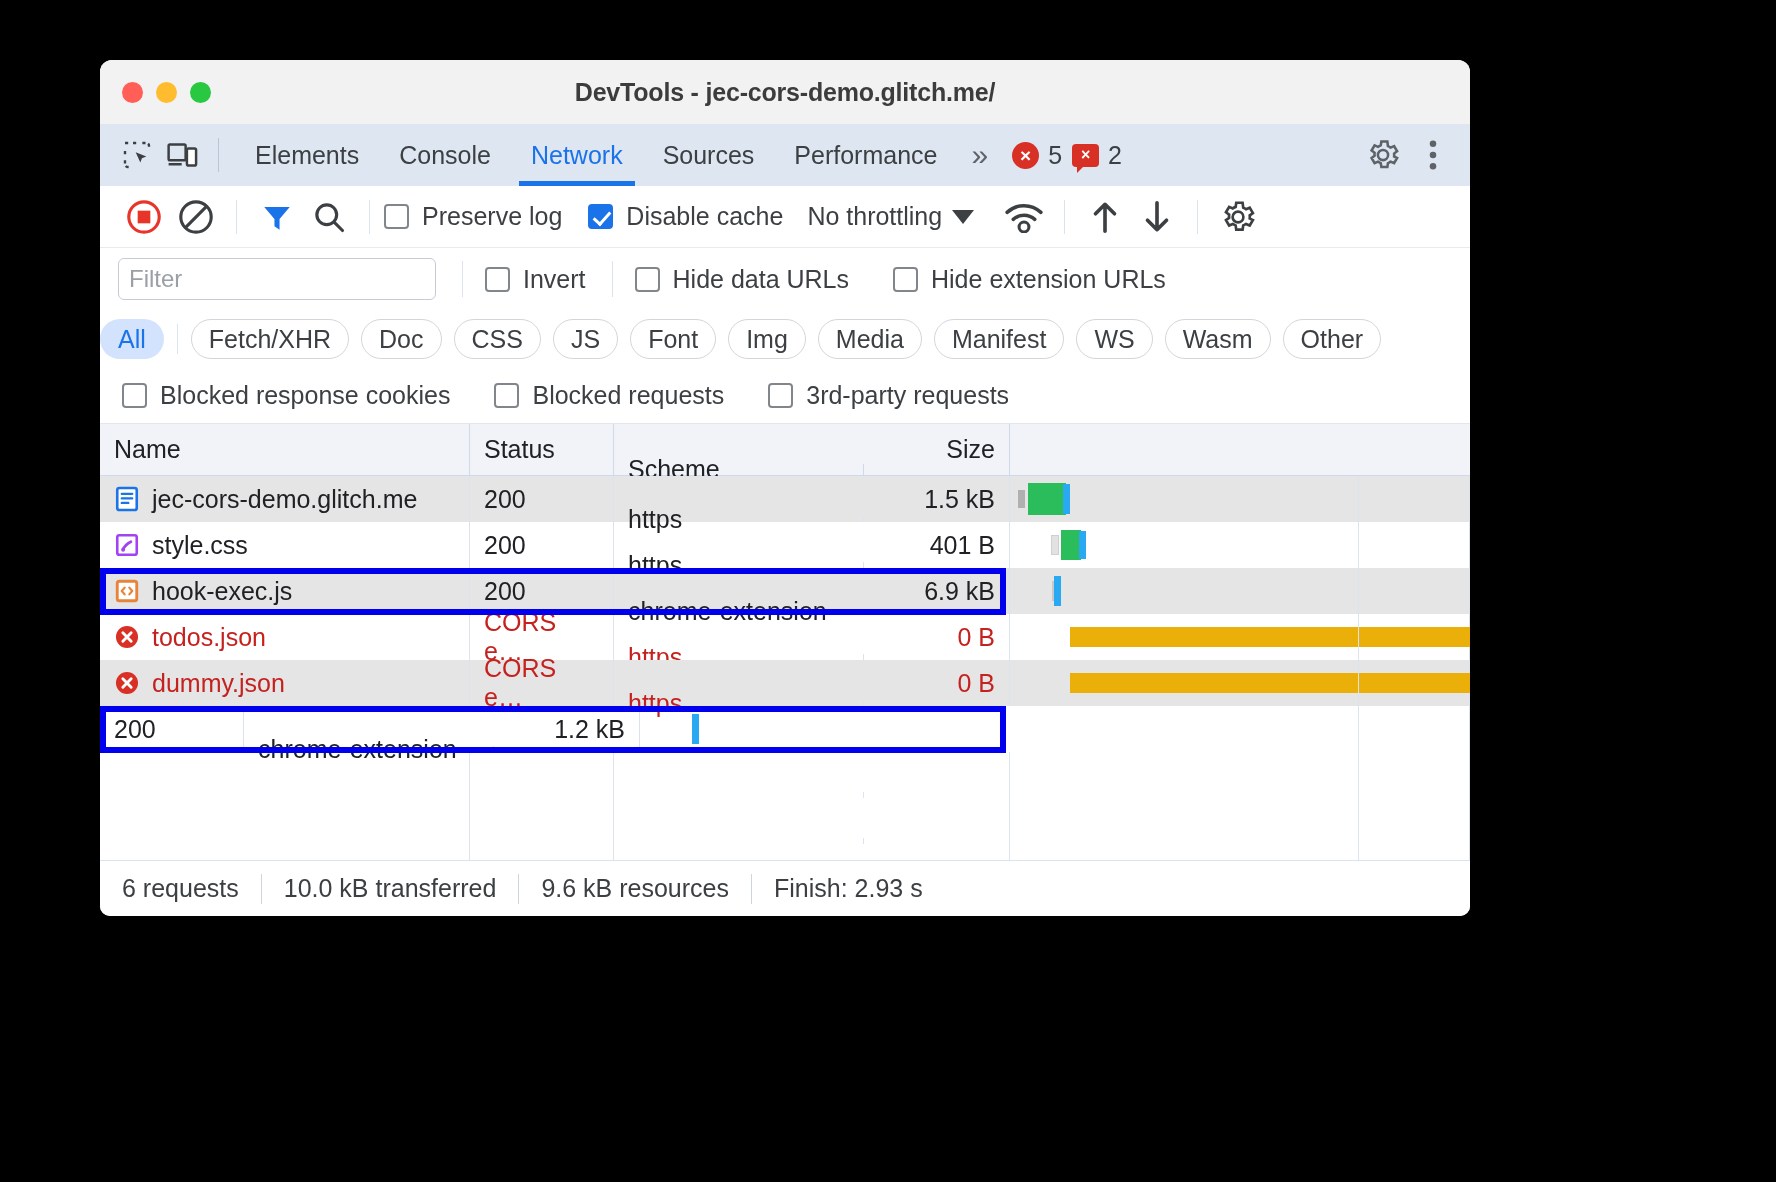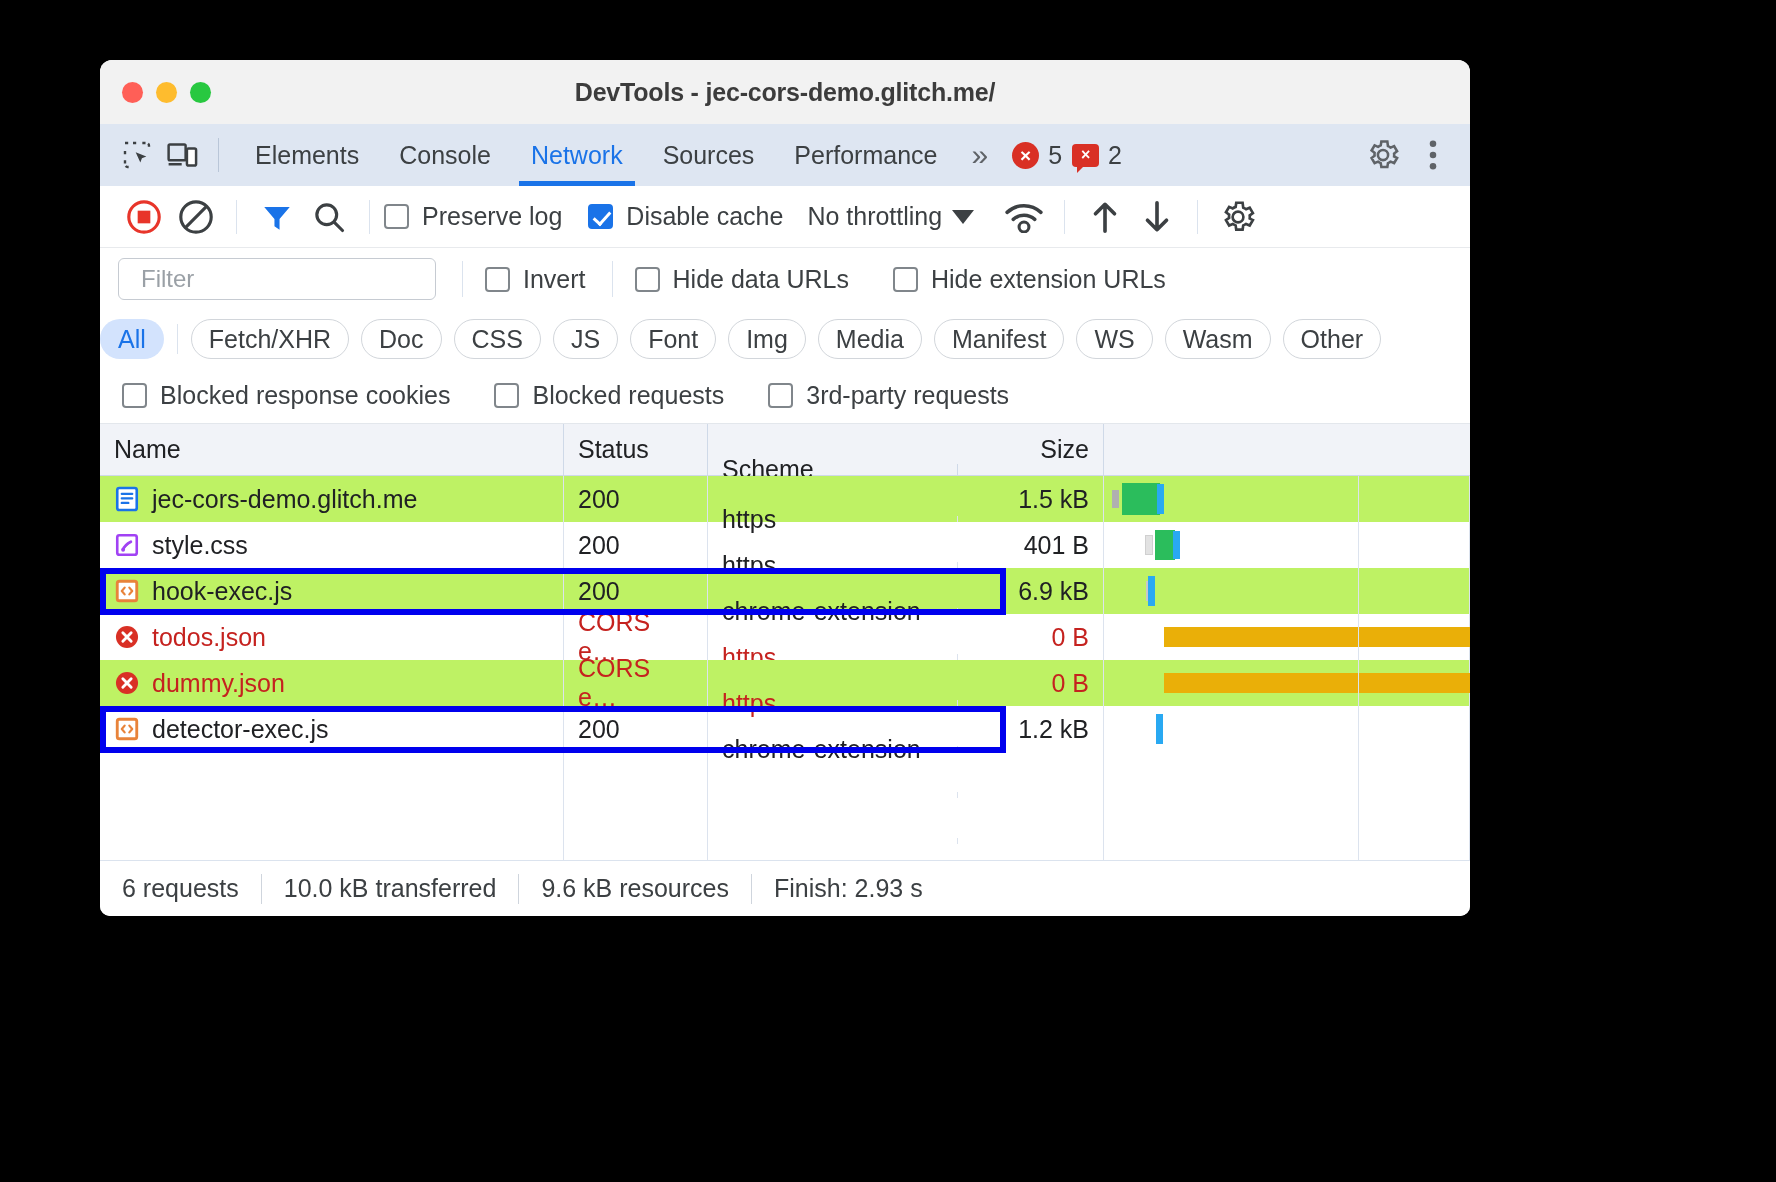--- a/index.html
+++ b/index.html
@@ -95,21 +95,21 @@
     content:""; position:absolute; left:7px; top:2px; width:7px; height:14px;
     border:solid #fff; border-width:0 3px 3px 0; transform:rotate(42deg);
   }
   .throttle { display:flex; align-items:center; gap:10px; font-size:25px; color:#3c4043; margin-left:24px; cursor:pointer;}
   .caret { width:0;height:0;border-left:11px solid transparent;border-right:11px solid transparent;border-top:14px solid #3c4043; }
 
   
   .filter-row { height:62px; flex:none; display:flex; align-items:center; padding-left:18px; background:#fff;}
   .filter-input {
     width: 318px; height:42px; border:1px solid #c6cbd2; border-radius:6px;
-    font-size:24px; color:#3c4043; padding:0 22px;
+    font-size:24px; color:#3c4043; padding:0 10px;
     font-family:"Liberation Sans", sans-serif; outline:none; background:#fff;
   }
   .filter-input::placeholder { color:#9aa0a6; }
   .filter-sep { width:1px; height:36px; background:#dbe3ee; margin:0 22px 0 26px; }
 
   
   .chips-row { height:58px; flex:none; display:flex; align-items:center; gap:0; background:#fff;}
   .chip {
     height:40px; border:1px solid #d2d6db; border-radius:20px;
     padding: 0 17px; display:flex; align-items:center; justify-content:center;
@@ -123,30 +123,30 @@
   .cbrow2 { height:56px; flex:none; display:flex; align-items:center; padding-left:22px; gap:44px; background:#fff; border-bottom:1px solid #e3e7ec;}
 
   
   .table { flex:1; display:flex; flex-direction:column; background:#fff; position:relative; overflow:hidden;}
   .thead { display:flex; height:52px; background:#f1f3f8; border-bottom:1px solid #cfd9e8; flex:none;}
   .th {
     font-size:25px; color:#202124; display:flex; align-items:center;
     padding:0 14px; border-right:1px solid #cfd9e8; position:relative;
   }
   .th.num { justify-content:flex-end; }
-  .c-name { width:464px; }
+  .c-name { width:370px; }
   .c-status { width:144px; }
   .c-scheme { width:250px;margin-top:40px; }
   .c-size { width:146px; }
   .c-wf { flex:1; border-right:none; }
   .sort-arrow { margin-left:auto; font-size:19px; color:#3c4043; }
 
   .tbody { flex:1; position:relative; }
   .row { display:flex; height:46px; position:relative; }
-  .row.alt { background:#bef264; }
+  .row.alt { background:#e5e5e5; }
   .row .cell {
     font-size:25px; color:#202124; display:flex; align-items:center;
     padding:0 14px; border-right:1px solid #dce3ee;
   }
   .row .cell.num { justify-content:flex-end; }
   .row.err .cell { color:#c5221f; }
   .name-cell { gap:12px; }
 
   .fill-row { display:flex; height:46px; }
   .fill-row .cell { border-right:1px solid #dce3ee; }
@@ -502,29 +502,20 @@
         </div>
         <div class="cell c-status">CORS e…</div>
         <div class="cell c-scheme">https</div>
         <div class="cell c-size num">0 B</div>
         <div class="cell c-wf wf">
           <span class="wf-bar" style="left:60px;width:600px;height:20px;background:#eaaf08;"></span>
         </div>
       </div>
 
       <div class="row">
-        <div class="cell c-name name-cell">
-          <span class="ficon">
-            <svg width="26" height="26" viewBox="0 0 20 20">
-                <rect x="2.5" y="2.5" width="15" height="15" rx="1.6" fill="#fff" stroke="#e8833a" stroke-width="2.2"></rect>
-                <path d="M8.2 7.4 6 10l2.2 2.6M11.8 7.4 14 10l-2.2 2.6" stroke="#e8833a" stroke-width="1.7" fill="none" stroke-linecap="round" stroke-linejoin="round"></path>
-              </svg>
-          </span>
-          <span>detector-exec.js</span>
-        </div>
         <div class="cell c-status">200</div>
         <div class="cell c-scheme">chrome-extension</div>
         <div class="cell c-size num">1.2 kB</div>
         <div class="cell c-wf wf">
           <span class="wf-bar" style="left:52px;width:7px;height:30px;background:#29a9f2;"></span>
         </div>
       </div>
 
       <div class="fill-row">
         <div class="cell c-name"></div>

